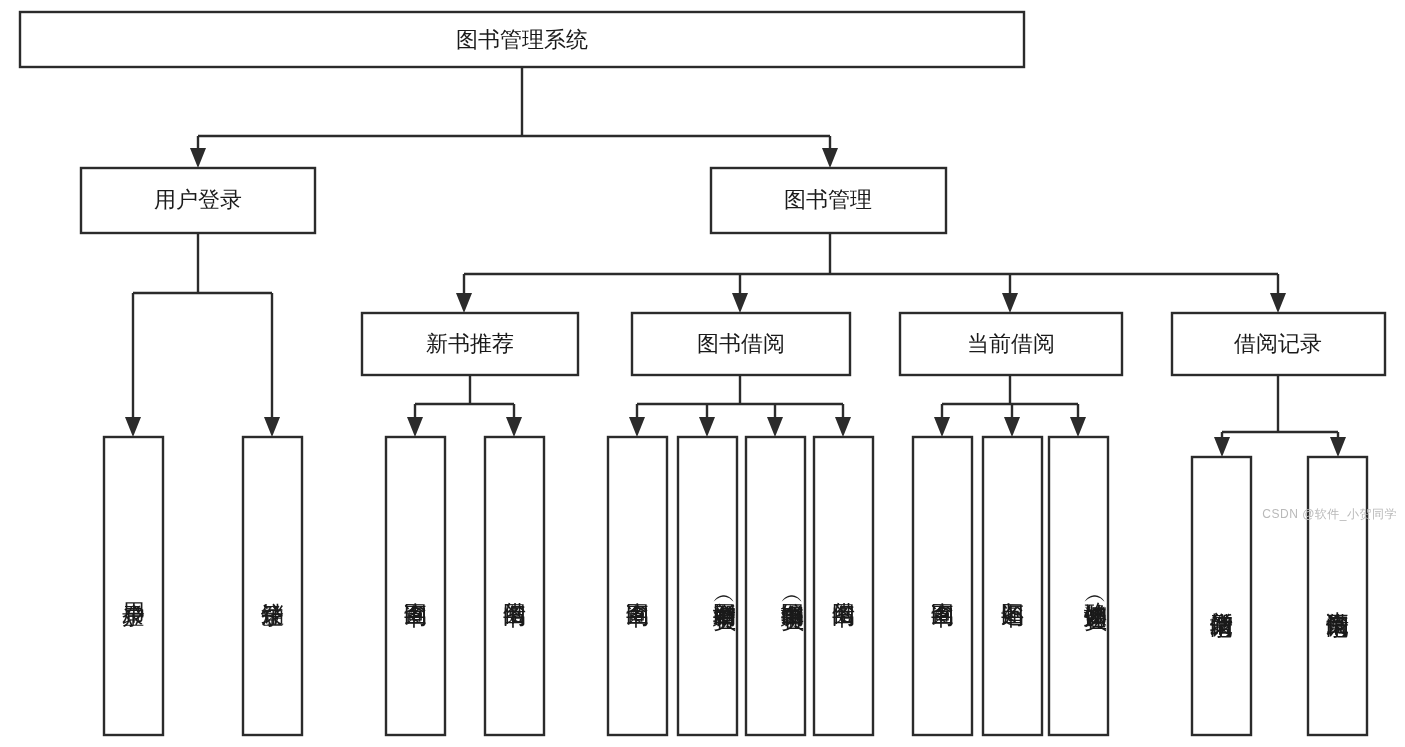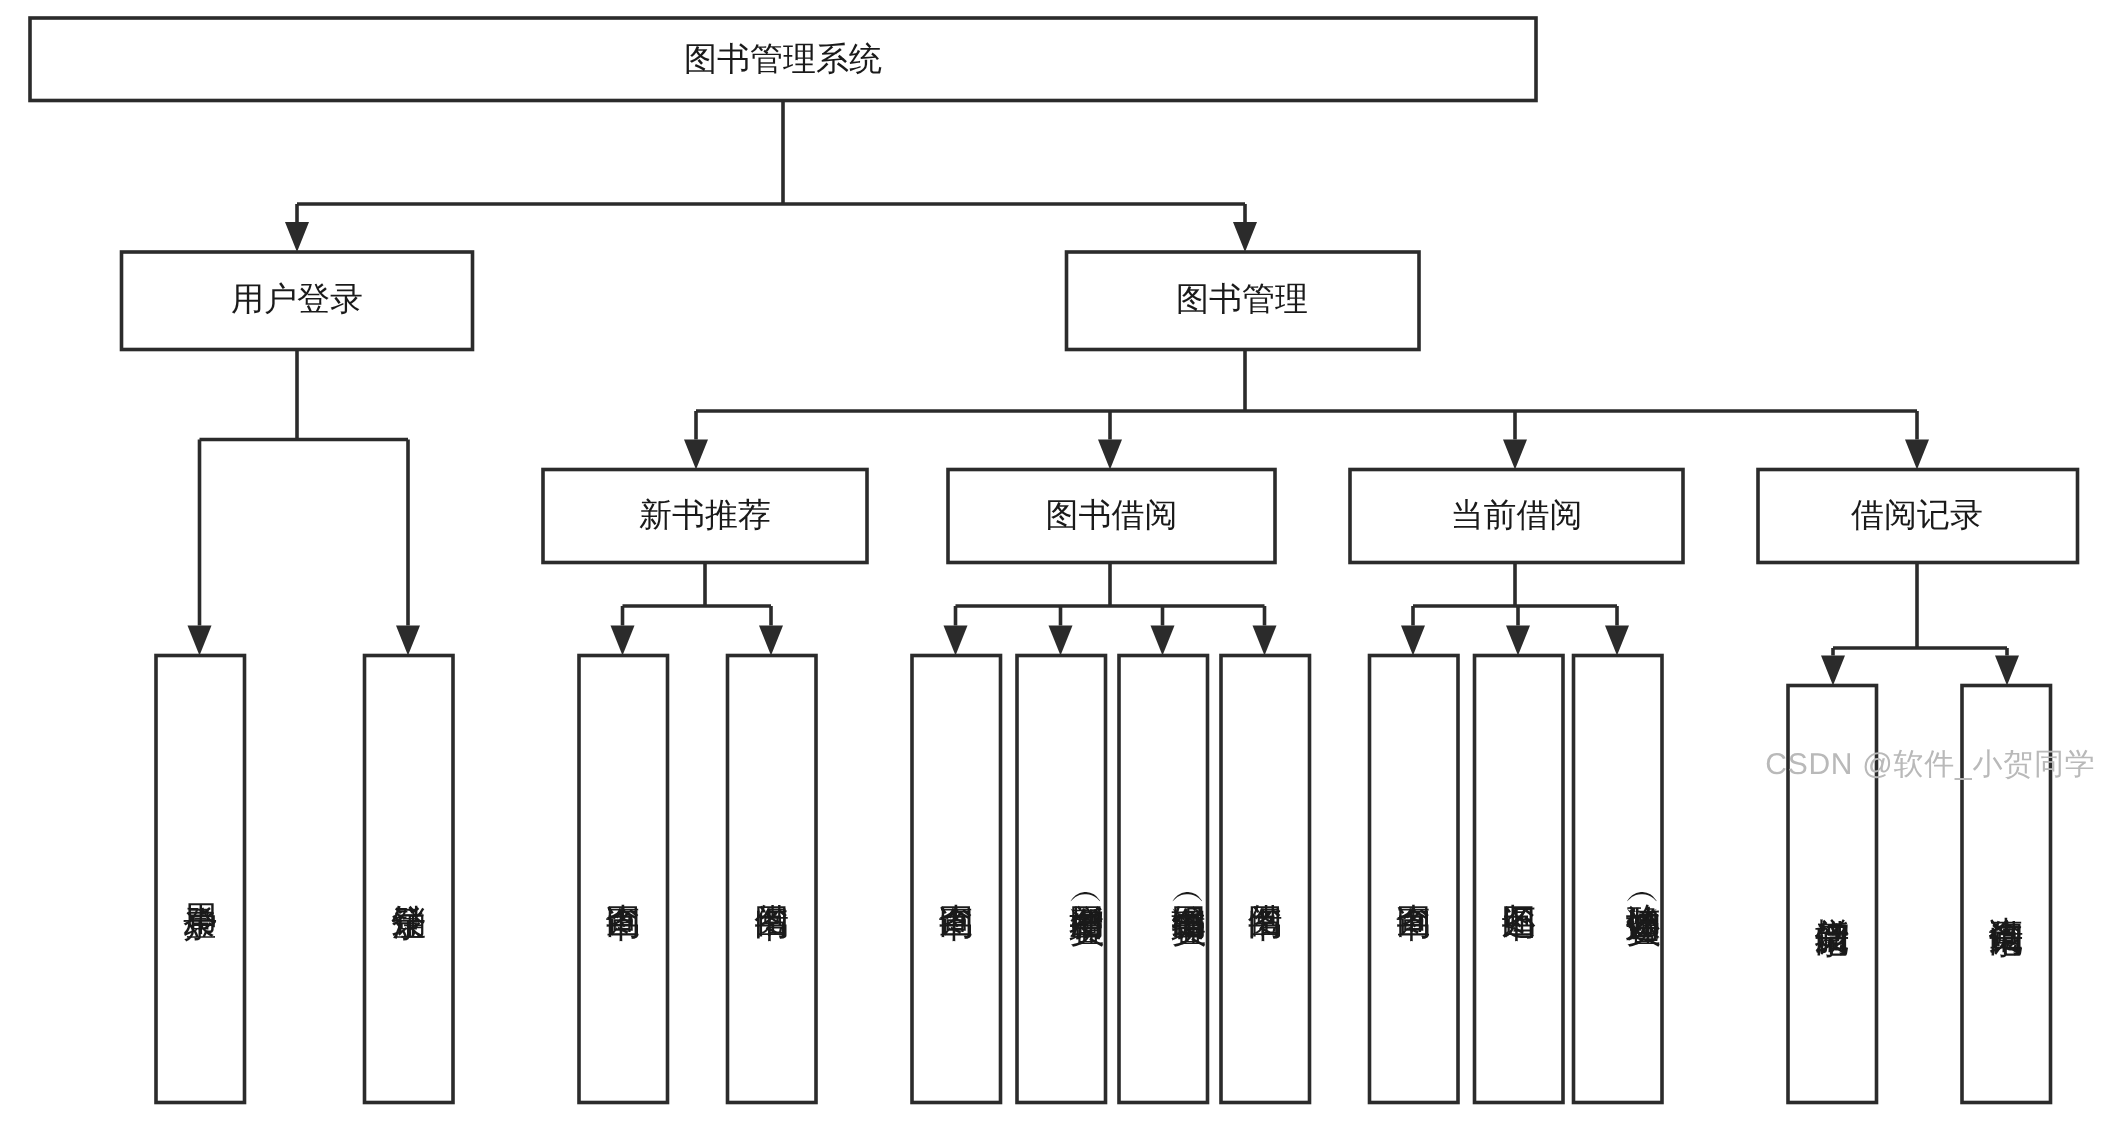--- a/index.html
+++ b/index.html
@@ -59,21 +59,21 @@
     letter-spacing: 1px;
     white-space: nowrap;
     text-align: center;
     pointer-events: none;
   }
   .watermark {
     position: absolute;
     right: 8px;
     bottom: 6px;
     font-family: "Liberation Sans", "DejaVu Sans", sans-serif;
-    font-size: 20px;
+    font-size: 12px;
     color: #b9b9b9;
     letter-spacing: 0.5px;
     white-space: nowrap;
   }
 </style>
 </head>
 <body>
 
 <div id="diagram-root">
 

